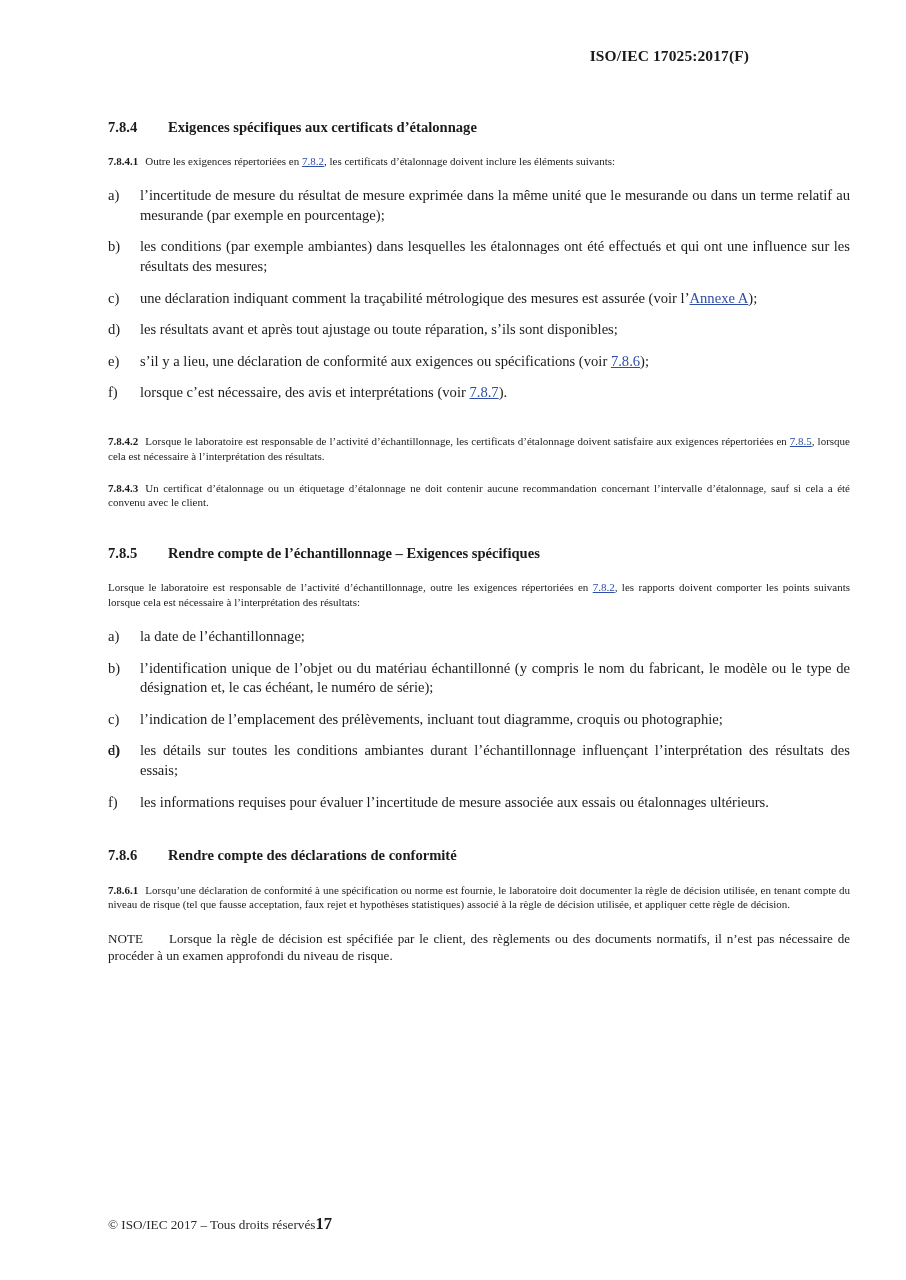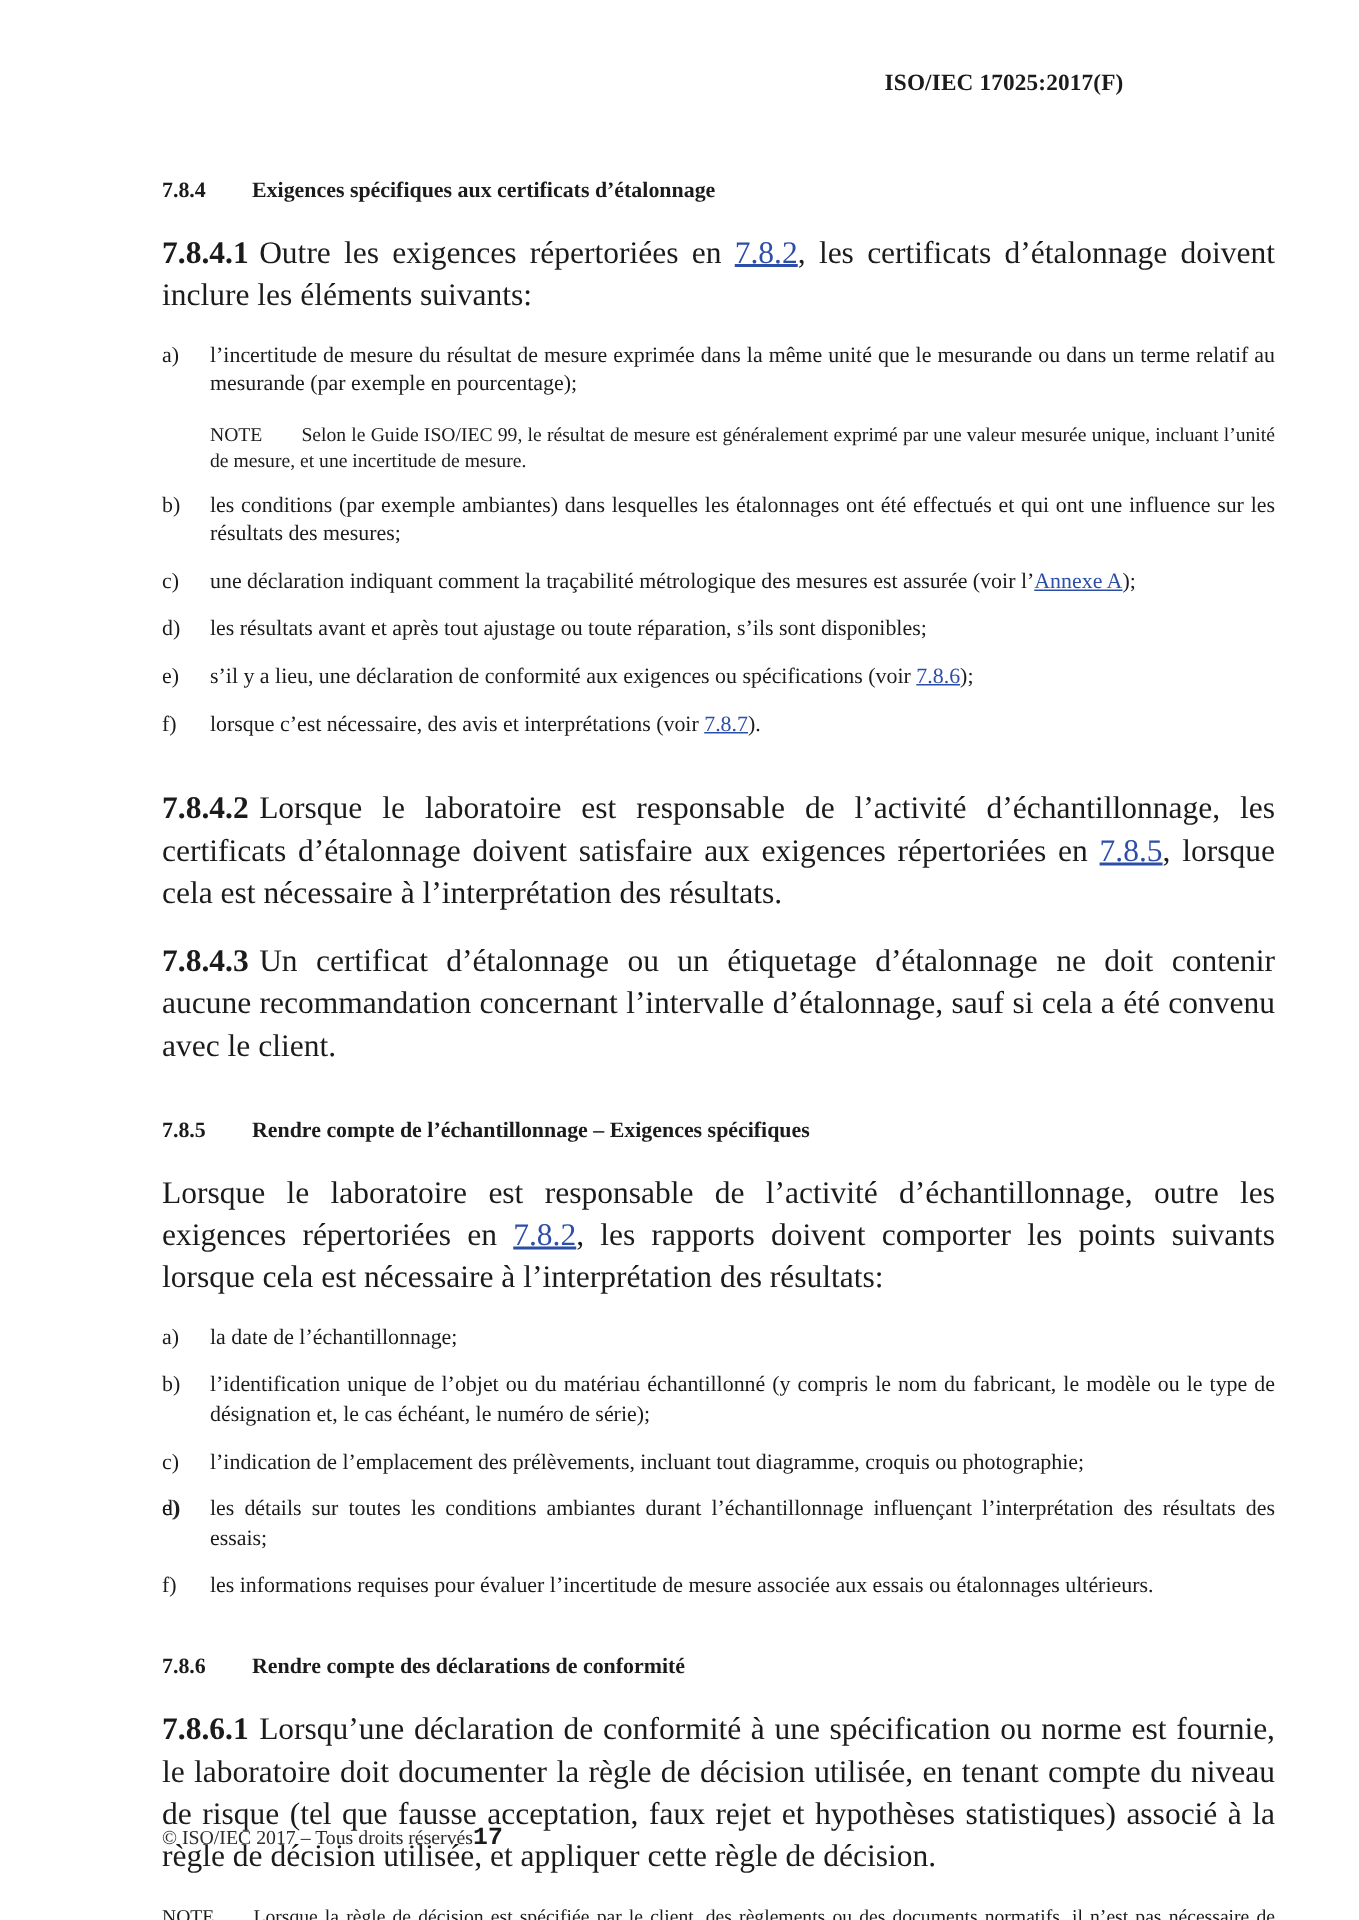--- a/index.html
+++ b/index.html
@@ -56,21 +56,21 @@
   h2.sec-head .num {
     width: 60px;
     flex: 0 0 60px;
   }
   h2.sec-head .ttl {
     flex: 1 1 auto;
   }
   .sec-head.spaced-top { margin-top: 34px; }
 
   p.para {
-    font-size: 21px;
+    font-size: 11px;
     line-height: 1.345;
     margin: 0 0 17px 0;
     text-align: justify;
     text-justify: inter-word;
     hyphens: none;
   }
   p.para .lbl {
     font-weight: bold;
     margin-right: 7px;
   }
@@ -133,21 +133,20 @@
     right: 57px;
     bottom: 46px;
     display: flex;
     align-items: baseline;
     font-size: 13.2px;
   }
   .footer .copy { color: #2b2b2b; }
   .footer .pageno {
     font-size: 16.5px;
     font-weight: bold;
-    font-family: Liberation Mono, monospace;
   }
 
   .blockgap { height: 14px; }
 </style>
 </head>
 <body>
 
 <div class="page">
 
   <div class="running-head">ISO/IEC 17025:2017(F)</div>
@@ -160,23 +159,20 @@
     </h2>
 
     <p class="para">
       <span class="lbl">7.8.4.1</span><span>Outre les exigences répertoriées en </span><a class="xref" href="#">7.8.2</a><span>, les certificats d’étalonnage doivent inclure les éléments suivants:</span>
     </p>
 
     <ol class="alpha">
 
       <li>
         <span class="marker">a)</span><span>l’incertitude de mesure du résultat de mesure exprimée dans la même unité que le mesurande ou dans un terme relatif au mesurande (par exemple en pourcentage);</span>
-        <div class="note inset">
-          <span class="note-kw">NOTE</span><span>Selon le Guide ISO/IEC 99, le résultat de mesure est généralement exprimé par une valeur mesurée unique, incluant l’unité de mesure, et une incertitude de mesure.</span>
-        </div>
       </li>
 
       <li>
         <span class="marker">b)</span><span>les conditions (par exemple ambiantes) dans lesquelles les étalonnages ont été effectués et qui ont une influence sur les résultats des mesures;</span>
       </li>
 
       <li>
         <span class="marker">c)</span><span>une déclaration indiquant comment la traçabilité métrologique des mesures est assurée (voir l’</span><a class="xref" href="#">Annexe A</a><span>);</span>
       </li>
 

